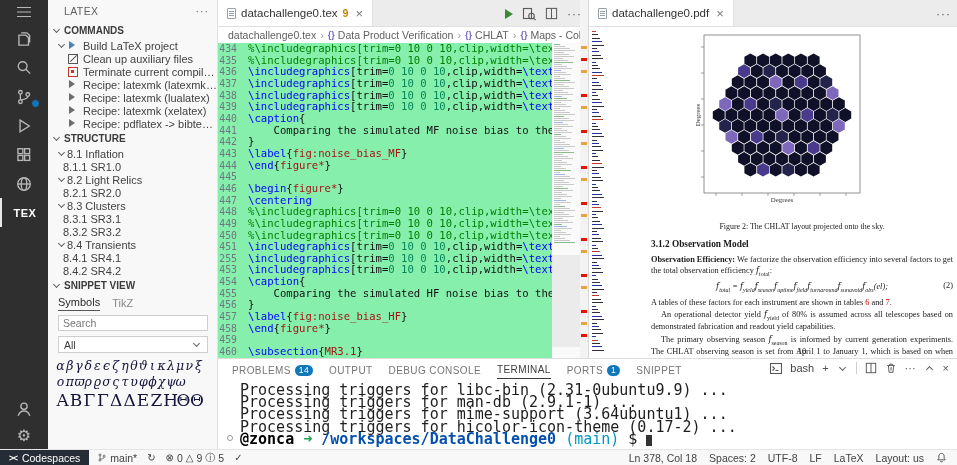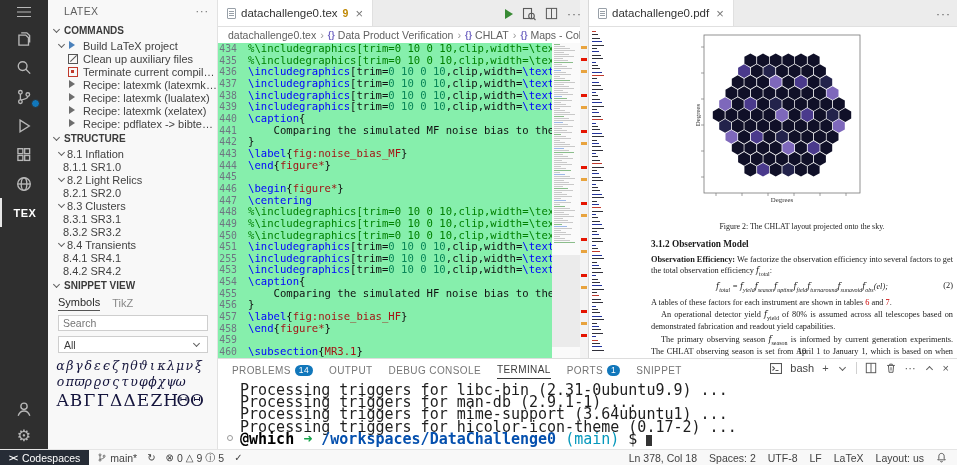--- a/index.html
+++ b/index.html
@@ -832,21 +832,21 @@
       <span class="pa-btn">
           <span class="chev up"></span>
         </span>
       <span class="pa-btn">×</span>
     </div>
     <div class="terminal" id="terminal">
         <div class="term-line">Processing triggers for libc-bin (2.31-0ubuntu9.9) ...</div>
         <div class="term-line">Processing triggers for man-db (2.9.1-1) ...</div>
         <div class="term-line">Processing triggers for mime-support (3.64ubuntu1) ...</div>
         <div class="term-line">Processing triggers for hicolor-icon-theme (0.17-2) ...</div>
-        <div class="term-line prompt"><span class="t-dot"></span><span class="t-user">@which</span> <span class="t-arrow">➜</span> <span class="t-path">/workspaces/DataChallenge0</span> <span class="t-branch">(main)</span> <span class="t-dollar">$</span> <span class="t-cursor"></span></div>
+        <div class="term-line prompt"><span class="t-dot"></span><span class="t-user">@zonca</span> <span class="t-arrow">➜</span> <span class="t-path">/workspaces/DataChallenge0</span> <span class="t-branch">(main)</span> <span class="t-dollar">$</span> <span class="t-cursor"></span></div>
       </div>
   </div>
 
   <div class="statusbar">
     <div class="sb-remote">
       <span class="gl">&gt;&lt;</span>
       <span>Codespaces</span>
     </div>
     <div class="sb-left">
       <span class="sb-item sb-branch">

